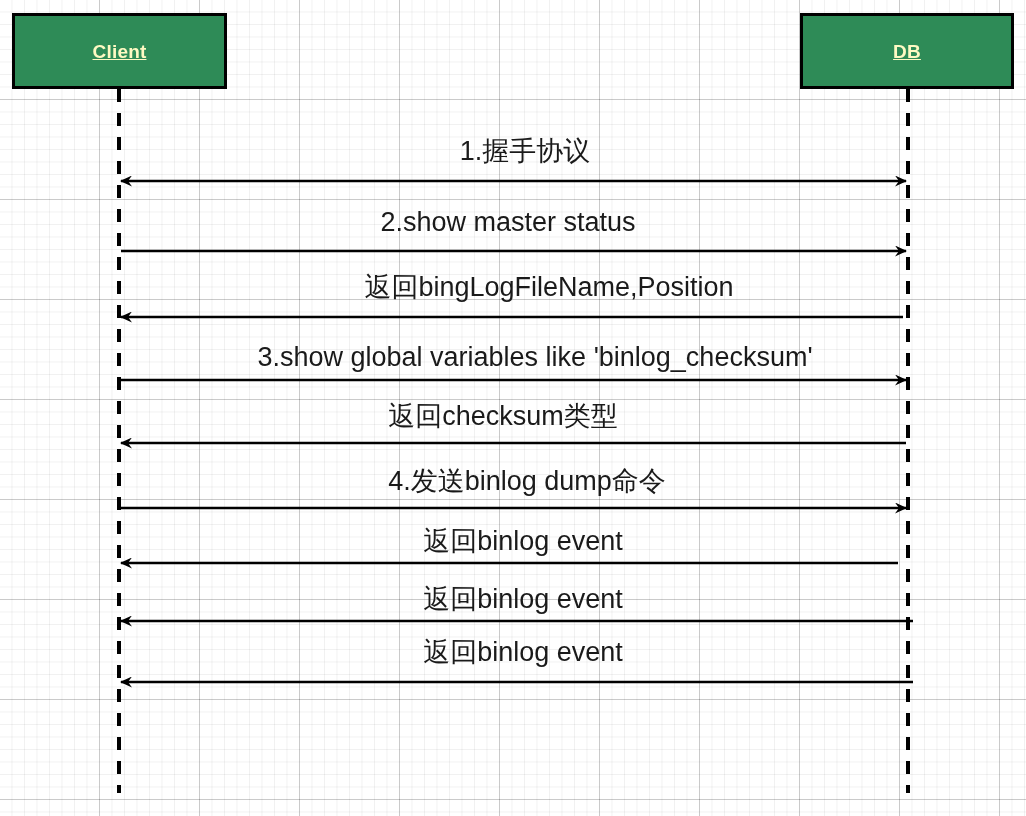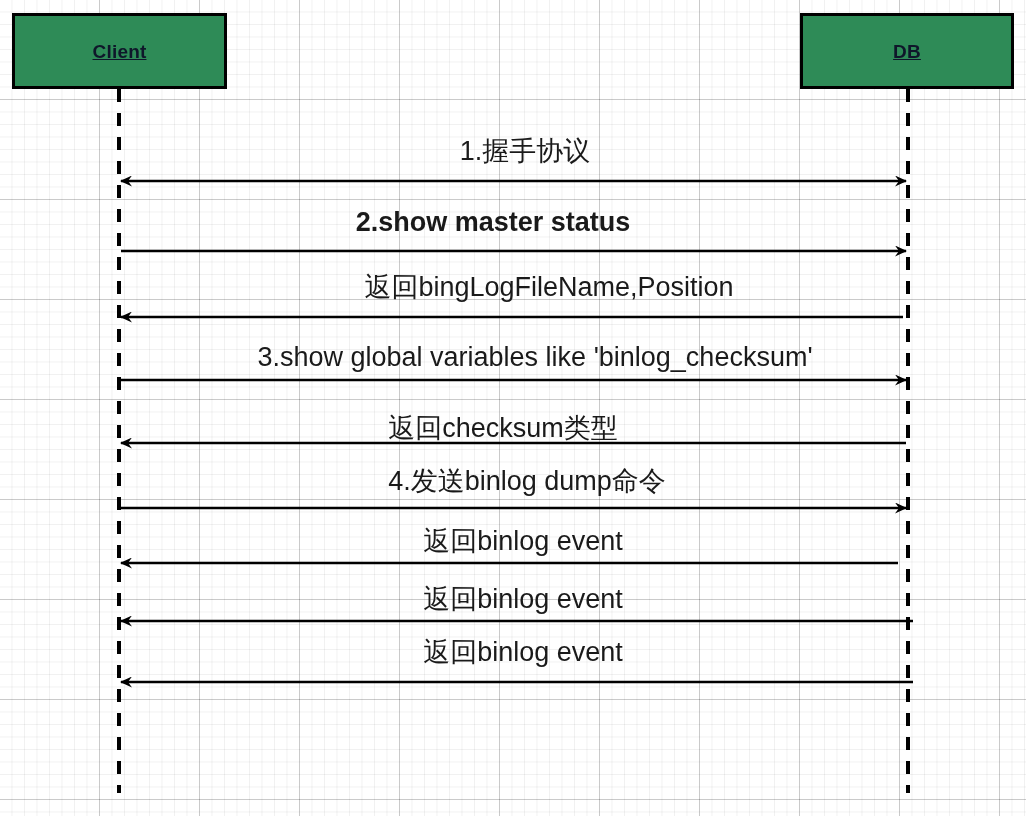--- a/index.html
+++ b/index.html
@@ -47,21 +47,21 @@
     position: absolute;
     box-sizing: border-box;
     border: 3px solid #000000;
     display: flex;
     align-items: center;
     justify-content: center;
   }
   .participant-label {
     font-size: 19px;
     font-weight: bold;
-    color: #0f172a;
+    color: #fef9c3;
     text-decoration: underline;
     letter-spacing: 0.2px;
     line-height: 1;
   }
 
   
   .message-label {
     position: absolute;
     transform: translateX(-50%);
     white-space: nowrap;
@@ -115,24 +115,24 @@
   <div class="participant-box" id="participant-client" style="left: 12px; top: 13px; width: 215px; height: 76px; background-color: rgb(46, 139, 87); border-color: rgb(0, 0, 0);">
     <span class="participant-label">Client</span>
   </div>
 
   <div class="participant-box" id="participant-db" style="left: 800px; top: 13px; width: 214px; height: 76px; background-color: rgb(46, 139, 87); border-color: rgb(0, 0, 0);">
     <span class="participant-label">DB</span>
   </div>
 
   <div id="labels-layer">
       <div class="message-label" style="left: 525px; top: 138px; color: rgb(26, 26, 26);">1.握手协议</div>
-      <div class="message-label" style="left: 493px; top: 209px; color: rgb(26, 26, 26); font-weight: bold;">2.show master status</div>
+      <div class="message-label" style="left: 508px; top: 209px; color: rgb(26, 26, 26);">2.show master status</div>
       <div class="message-label" style="left: 509px; top: 274px; color: rgb(26, 26, 26); margin-left: 40px;">返回bingLogFileName,Position</div>
       <div class="message-label" style="left: 535px; top: 344px; color: rgb(26, 26, 26); text-align: right;">3.show global variables like 'binlog_checksum'</div>
-      <div class="message-label" style="left: 503px; top: 403px; color: rgb(26, 26, 26); margin-top: 12px;">返回checksum类型</div>
+      <div class="message-label" style="left: 503px; top: 403px; color: rgb(26, 26, 26);">返回checksum类型</div>
       <div class="message-label" style="left: 527px; top: 468px; color: rgb(26, 26, 26);">4.发送binlog dump命令</div>
       <div class="message-label" style="left: 523px; top: 528px; color: rgb(26, 26, 26);">返回binlog event</div>
       <div class="message-label" style="left: 523px; top: 586px; color: rgb(26, 26, 26);">返回binlog event</div>
       <div class="message-label" style="left: 523px; top: 639px; color: rgb(26, 26, 26);">返回binlog event</div>
     </div>
 
   <div class="watermark" id="watermark" style="left: 470px; top: 405px;"></div>
 
 </div>
 

